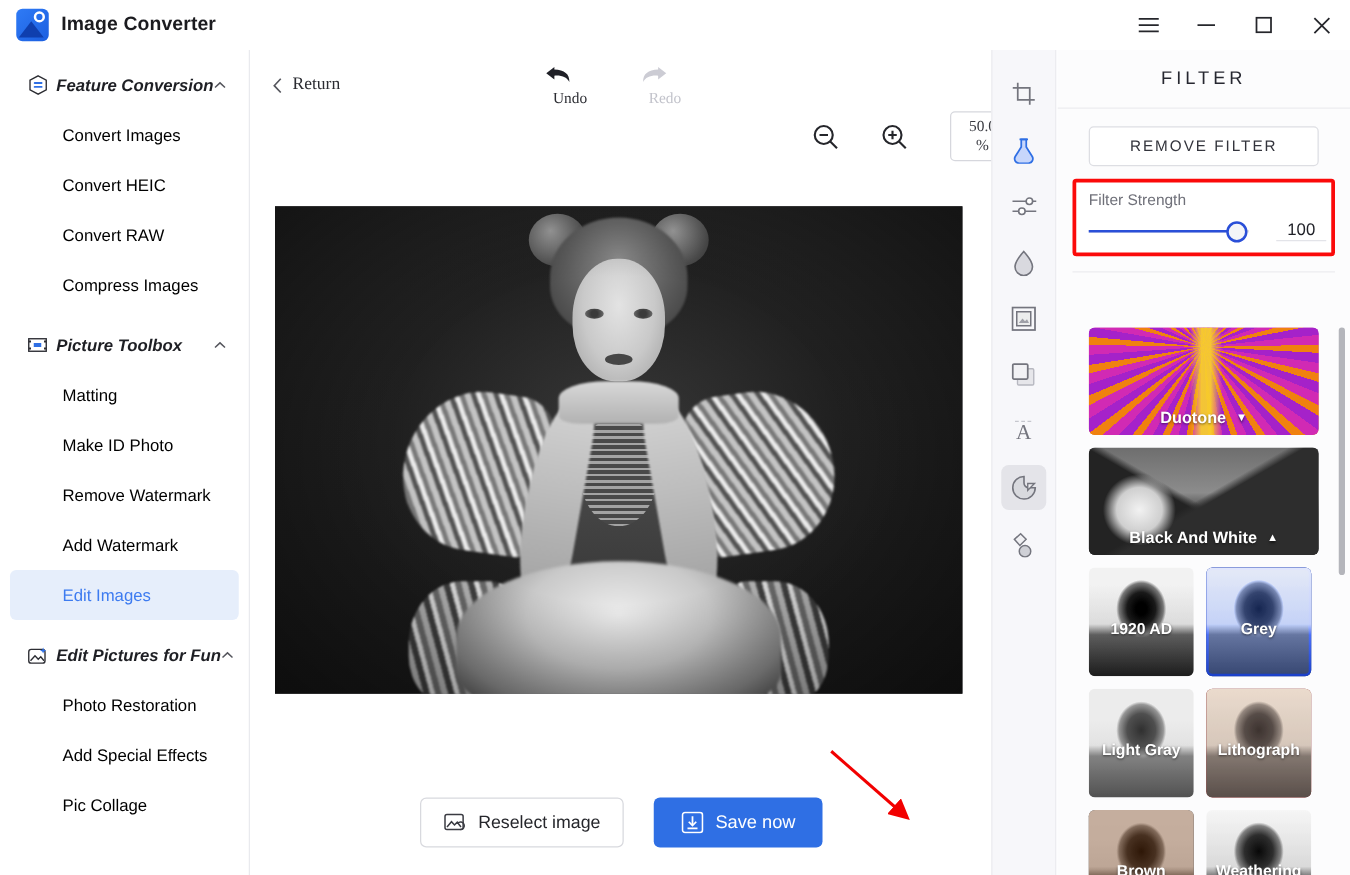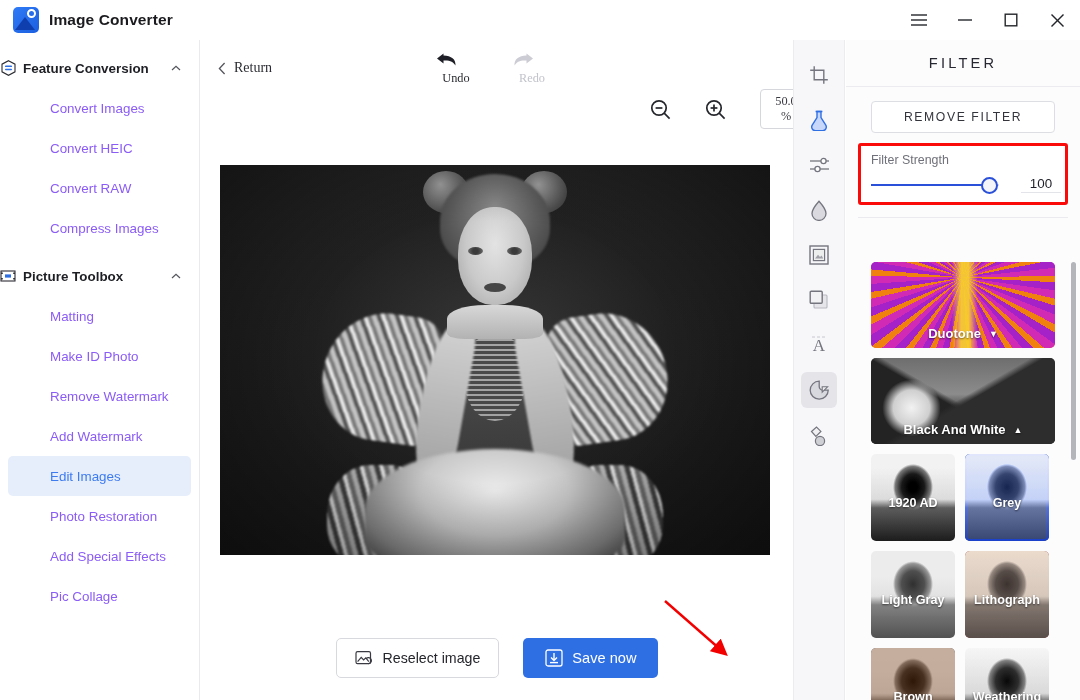--- a/index.html
+++ b/index.html
@@ -55,37 +55,37 @@
 
   
   .sidebar {
     position: absolute; left: 0; top: 40px; width: 200px; height: 660px;
     background: #ffffff;
     border-right: 1px solid #e9eaee;
     overflow: hidden;
   }
   .nav-group {
     display: flex; align-items: center;
-    height: 40px; margin-top: 8px;
+    height: 40px; padding-left: 22px; margin-top: 8px; font-style: italic;
   }
   .nav-group .g-icon {
     width: 16px; height: 16px; flex: none; margin-right: 7px;
     display: flex; align-items: center; justify-content: center;
   }
   .nav-group .g-label {
     font-size: 13.4px; font-weight: bold; color: #1e1f24; white-space: nowrap;
   }
   .nav-group .g-caret {
     margin-left: auto; margin-right: 18px; color: #55565d; font-size: 10px;
     line-height: 1;
   }
   .nav-item {
     height: 40px; margin: 0 8px; border-radius: 5px;
     display: flex; align-items: center; padding-left: 42px;
-    font-size: 13.4px; color: #8b5cf6; white-space: nowrap;
+    font-size: 13.4px; color: #000000; white-space: nowrap;
   }
   .nav-item.active { background: #e6eefb; color: #3d7bf0; }
 
   
   .editor {
     position: absolute; left: 201px; top: 40px; width: 592px; height: 660px;
     background: #ffffff;
   }
   .edit-toolbar {
     position: relative; height: 62px; font-family: Liberation Serif, serif;
@@ -463,20 +463,35 @@
     <div class="nav-item">
         <span>Remove Watermark</span>
       </div>
     <div class="nav-item">
         <span>Add Watermark</span>
       </div>
     <div class="nav-item active">
         <span>Edit Images</span>
       </div>
 
+    <div class="nav-group">
+      <span class="g-icon">
+        <svg width="16" height="15" viewBox="0 0 16 15">
+            <rect x="1" y="2.5" width="13" height="11" rx="2" fill="none" stroke="#2c2d33" stroke-width="1.1"></rect>
+            <path d="M2.4 11.6 6 7.6l2.6 2.8 2-1.9 2.6 3.1" fill="none" stroke="#2c2d33" stroke-width="1.1"></path>
+            <path d="M12.5 1 13.2 2.7 15 3.4 13.2 4.1 12.5 5.8 11.8 4.1 10 3.4 11.8 2.7z" fill="#2f6fe4"></path>
+          </svg>
+      </span>
+      <span class="g-label">Edit Pictures for Fun</span>
+      <span class="g-caret">
+        <svg width="10" height="6" viewBox="0 0 10 6">
+            <path d="M1 5 5 1.3 9 5" fill="none" stroke="#55565d" stroke-width="1.2"></path>
+          </svg>
+      </span>
+    </div>
     <div class="nav-item">
         <span>Photo Restoration</span>
       </div>
     <div class="nav-item">
         <span>Add Special Effects</span>
       </div>
     <div class="nav-item">
         <span>Pic Collage</span>
       </div>
   </div>

